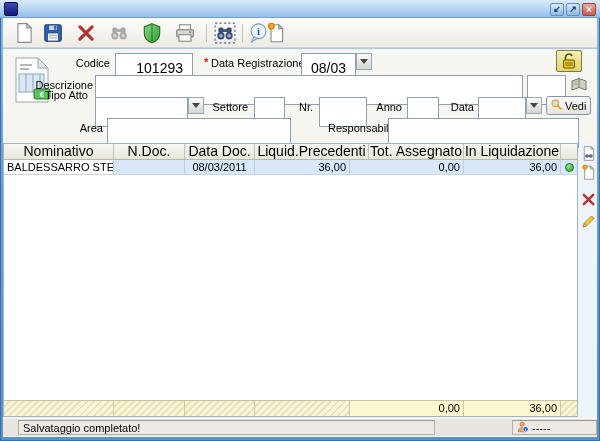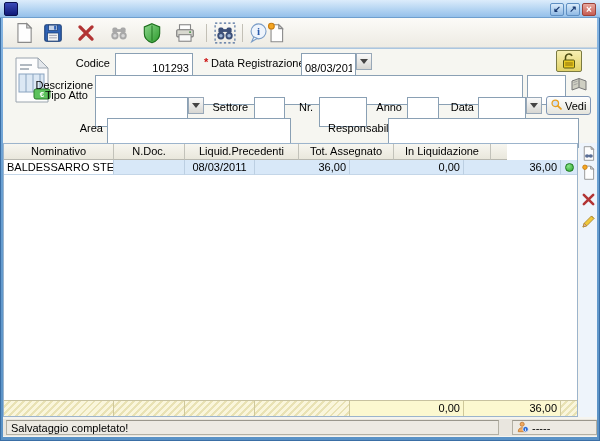--- a/index.html
+++ b/index.html
@@ -30,40 +30,40 @@
     background:linear-gradient(180deg,#fcfbf8,#edebe3);border-bottom:1px solid #c9d4de;}
   .tbtn{position:absolute;top:3px;width:24px;height:24px;border:0;background:transparent;
     padding:1px;cursor:pointer;}
   .tbtn svg{display:block;}
   .tsep{position:absolute;top:6px;width:1px;height:18px;background:#c3c0b6;}
   
   .formpanel{position:absolute;top:48px;left:3px;right:3px;height:94px;background:#f6f6f1;
     border-top:1px solid #aac6e0;}
   .lbl{position:absolute;height:15px;line-height:15px;text-align:right;white-space:nowrap;}
   .fld{position:absolute;height:30px;border:1px solid #8aa0b4;background:#fff;
-    font-family:"Liberation Sans",sans-serif;font-size:11px;padding:0 3px;}
+    font-family:"Liberation Sans",sans-serif;font-size:14px;padding:0 9px;}
   .fld.num{text-align:right;}
   .req{position:absolute;color:#cc1111;font-weight:bold;}
   .combobtn{position:absolute;width:16px;height:17px;border:1px solid #98a8b8;
     background:linear-gradient(180deg,#fafafa,#d6d6d2);padding:0;cursor:pointer;}
   .combobtn:after{content:"";display:block;margin:0 auto;width:0;height:0;
     border-left:4px solid transparent;border-right:4px solid transparent;border-top:5px solid #444;}
   .btn-vedi{position:absolute;left:546px;top:96px;width:45px;height:19px;border:1px solid #8096b4;
     border-radius:3px;background:linear-gradient(180deg,#ffffff,#e4e4dc);
     font-family:"Liberation Sans",sans-serif;font-size:11px;display:flex;align-items:center;gap:2px;
     padding:0 3px;cursor:pointer;}
   .btn-lock{position:absolute;left:556px;top:50px;width:26px;height:22px;border:1px solid #7a7a42;
     border-radius:2px;background:linear-gradient(180deg,#f6efb2,#e2d36a);padding:1px;cursor:pointer;}
   .bigicon{position:absolute;left:12px;top:56px;}
   .bookbtn{position:absolute;left:569px;top:76px;width:20px;height:18px;border:0;background:transparent;padding:0;cursor:pointer;}
   
   .tablewrap{position:absolute;top:143px;left:3px;width:575px;height:274px;
     background:#fff;border:1px solid #9cb4cc;}
   .trow{display:flex;width:573px;}
-  .th{height:16px;line-height:15px;text-align:center;font-size:11px;
+  .th{height:16px;line-height:15px;text-align:center;font-size:14px;
     background:linear-gradient(180deg,#f7f6f0,#e9e7dc);
     border-right:1px solid #c2c2ba;border-bottom:1px solid #b8b8b0;cursor:pointer;
     overflow:hidden;white-space:nowrap;}
   .td{height:15px;line-height:14px;font-size:11px;background:#d8e8f8;
     border-right:1px solid #bccfe2;border-bottom:1px solid #c4d6e8;
     overflow:hidden;white-space:nowrap;padding:0 3px;}
   .td.name{background:#fff;text-align:left;}
   .td.ctr{text-align:center;}
   .td.num{text-align:right;}
   .td.dotcell{display:flex;align-items:center;justify-content:center;padding:0;}
@@ -273,20 +273,21 @@
 
   <label class="lbl" style="left:43px;top:121px;width:60px">Area</label>
   <input class="fld" style="left: 107px; top: 118px; width: 184px;" value="">
   <label class="lbl" style="left:328px;top:121px;width:56px">Responsabile</label>
   <input class="fld" style="left: 388px; top: 118px; width: 191px;" value="">
 
   <div class="tablewrap">
     <div class="trow">
       <div class="th" style="width:110px">Nominativo</div>
       <div class="th" style="width:71px">N.Doc.</div>
+      <div class="th" style="width:70px">Data Doc.</div>
       <div class="th" style="width:114px">Liquid.Precedenti</div>
       <div class="th" style="width:95px">Tot. Assegnato</div>
       <div class="th" style="width:97px">In Liquidazione</div>
       <div class="th" style="width:16px;border-right:0"></div>
     </div>
     <div class="trow">
       <div class="td name" style="width:110px">BALDESSARRO STEFANO</div>
       <div class="td" style="width:71px"></div>
       <div class="td ctr" style="width:70px">08/03/2011</div>
       <div class="td num" style="width:95px">36,00</div>
@@ -340,21 +341,21 @@
         <svg width="17" height="17" viewBox="0 0 20 20">
             <path d="M3.5 16.5L5 12l8.5-8.5 3 3L8 15z" fill="#f0c838" stroke="#a8822a"></path>
             <path d="M3.5 16.5L5 12l3 3z" fill="#e8b09a" stroke="#a8822a" stroke-width=".8"></path>
             <path d="M13.5 3.5l3 3" stroke="#a8822a"></path>
           </svg>
       </span>
     </button>
   </div>
 
   <div class="statusbar">
-    <div class="spanel" style="left:3px;width:493px">
+    <div class="spanel" style="left:15px;width:417px">
       <span>Salvataggio completato!</span>
     </div>
     <div class="spanel" style="left:509px;width:85px">
       <span>
         <svg width="12" height="12" viewBox="0 0 14 14">
             <circle cx="6" cy="3.8" r="2.4" fill="#f0a860" stroke="#c07a30"></circle>
             <path d="M1.5 12.5a4.7 4.7 0 0 1 9.4 0z" fill="#f0a860" stroke="#c07a30"></path>
             <circle cx="10" cy="9.5" r="3.2" fill="#2a6ad4" stroke="#fff" stroke-width=".8"></circle>
             <text x="10" y="11.6" font-size="5.5" font-weight="bold" fill="#fff" text-anchor="middle" font-family="Liberation Serif,serif">i</text>
           </svg>

